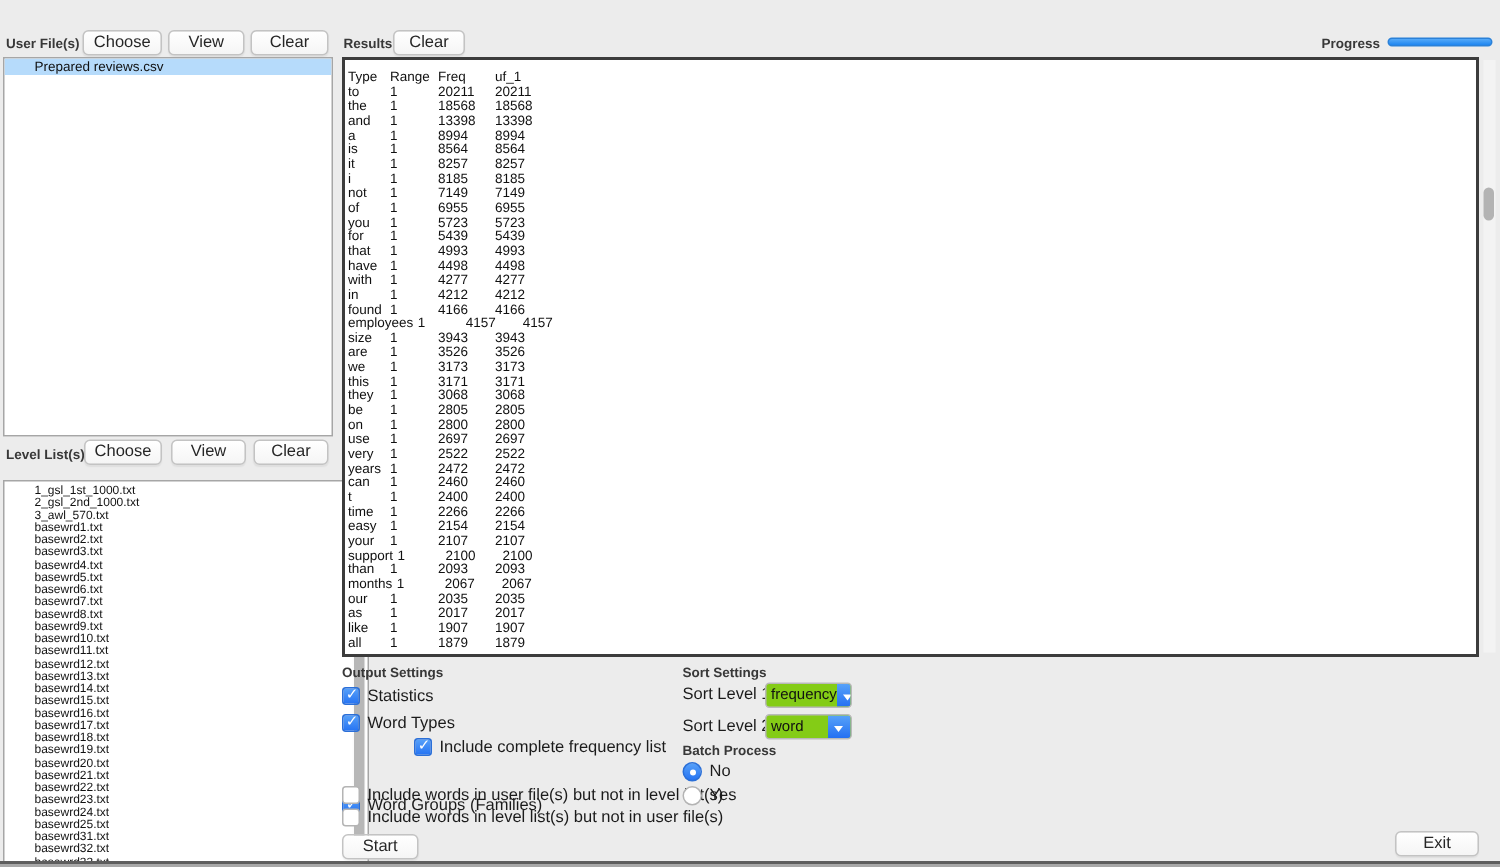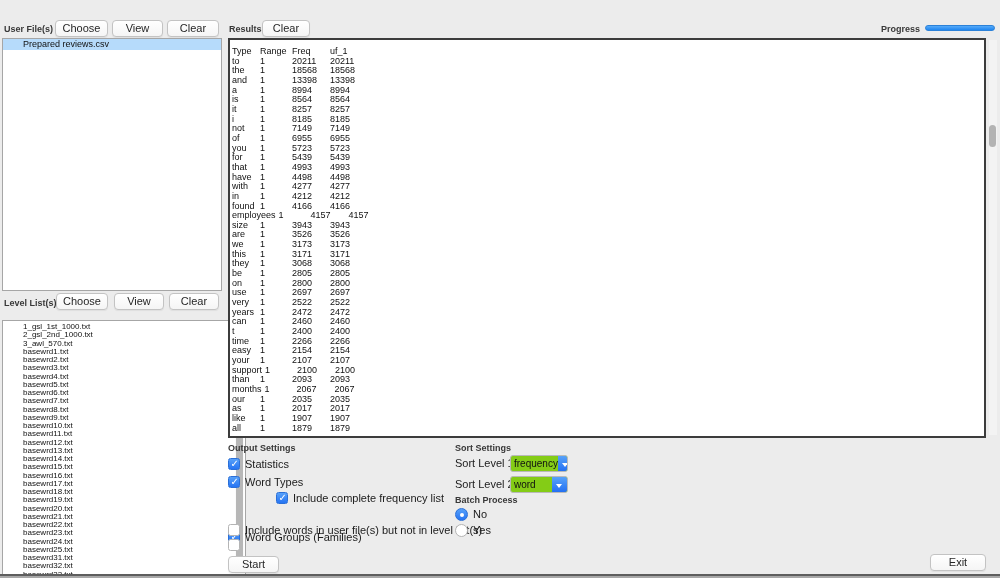--- a/index.html
+++ b/index.html
@@ -404,20 +404,21 @@
       <div class="optrow" style="left: 228px; top: 491px; margin-left: 48px;">
         <span class="cb on"></span>
         <span class="olabel">Include complete frequency list</span>
       </div>
       <div class="optrow" style="left: 228px; top: 523px;">
         <span class="cb off"></span>
         <span class="olabel">Include words in user file(s) but not in level list(s)</span>
       </div>
       <div class="optrow" style="left: 228px; top: 538px;">
         <span class="cb off"></span>
+        <span class="olabel">Include words in level list(s) but not in user file(s)</span>
       </div>
     </div>
   <div class="btn" style="left:228px;top:556px;width:51px">Start</div>
 
   <span class="slabel" style="left:455px;top:443px">Sort Settings</span>
   <div id="sort-rows">
       <div class="sortrow" style="left: 455px; top: 454px;">
         <span class="slbl">Sort Level 1</span>
         <div class="popup">
           <span class="val">frequency</span>

